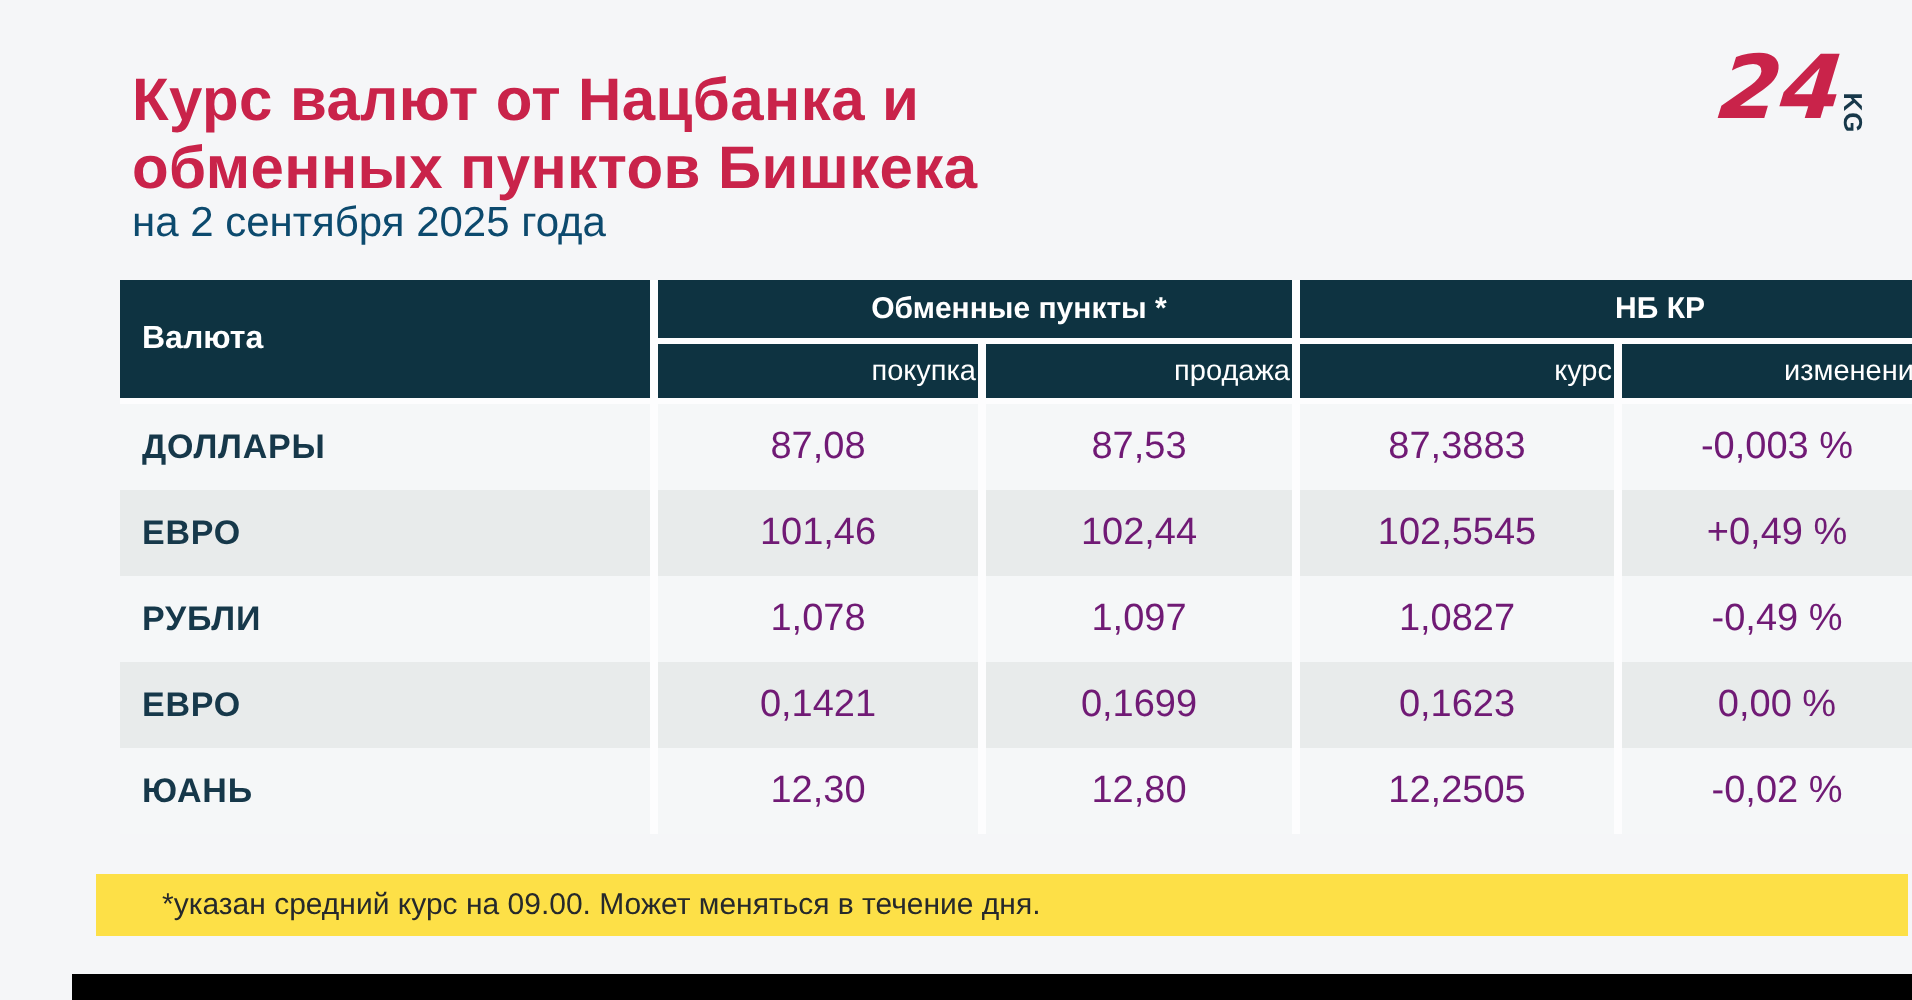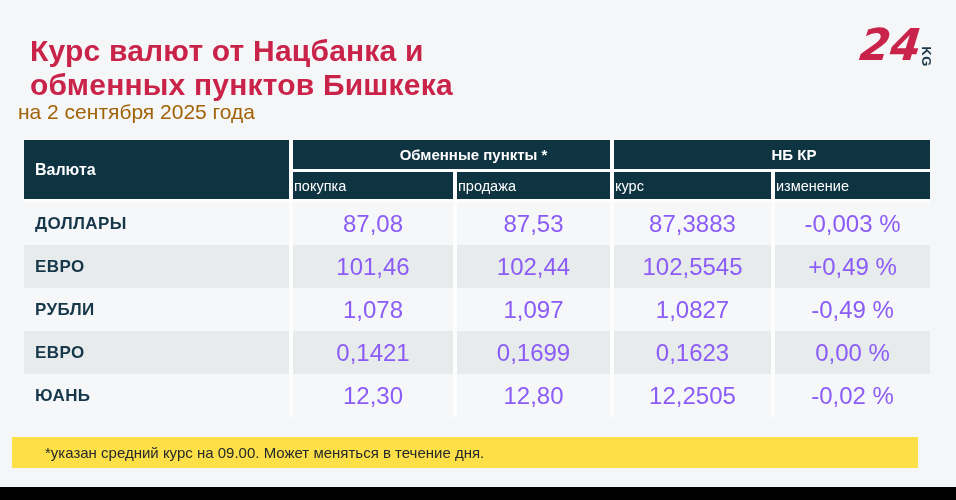--- a/index.html
+++ b/index.html
@@ -3,31 +3,31 @@
 <meta charset="utf-8">
 <style>
   html, body { margin: 0; padding: 0; }
   body {
     width: 956px; height: 500px;
     background: #f5f6f8;
     font-family: "Liberation Sans", sans-serif;
     position: relative;
     overflow: hidden;
   }
-  .canvas { position: absolute; inset: 0; }
+  .canvas { position: absolute; inset: 0; margin-left: 36px; }
 
   
   .title {
     position: absolute; left: 30px; top: 14px;
     font-size: 30px; line-height: 34px; font-weight: 800;
     color: #c9234a; letter-spacing: 0.2px;
   }
   .subtitle {
-    position: absolute; left: 18px; top: 100px;
-    font-size: 21px; color: #a16207;
+    position: absolute; left: 30px; top: 100px;
+    font-size: 21px; color: #0c4a6e;
   }
 
   
   .logo { position: absolute; top: 20px; right: 18px; width: 78px; height: 58px; }
   .logo-num {
     position: absolute; left: 0; top: 0;
     font-family: "DejaVu Sans", sans-serif;
     font-style: italic; font-weight: 800; font-size: 44px; line-height: 50px;
     color: #c9234a; transform: skewX(-6deg);
   }
@@ -49,24 +49,24 @@
   .rates thead th {
     background: #0e3341; color: #ffffff;
     border-bottom: 3px solid #fdfdfe;
   }
   .rates th.gap-r, .rates td.gap-r { border-right: 4px solid #fdfdfe; }
   th.group-h { height: 32px; font-size: 15px; font-weight: 700; text-align: center; padding-left: 45px; }
   th.cur-h {
     text-align: left; padding-left: 11px; font-size: 16px; font-weight: 700;
     vertical-align: middle;
   }
-  th.sub-h { height: 30px; font-size: 14.5px; font-weight: 400; text-align: left; }
+  th.sub-h { height: 30px; font-size: 14.5px; font-weight: 400; text-align: right; }
   .rates tbody td {
     height: 43px; text-align: center; vertical-align: middle;
-    font-size: 24px; color: #8b5cf6;
+    font-size: 19px; color: #701a75;
   }
   .rates tbody td.cur-cell {
     text-align: left; padding-left: 11px;
     font-size: 17px; font-weight: 700; color: #16384a; letter-spacing: 0.4px;
   }
   .rates tbody tr:nth-child(odd) td { background: #f5f7f8; }
   .rates tbody tr:nth-child(even) td { background: #e8ebeb; }
 
   
   .footnote {

